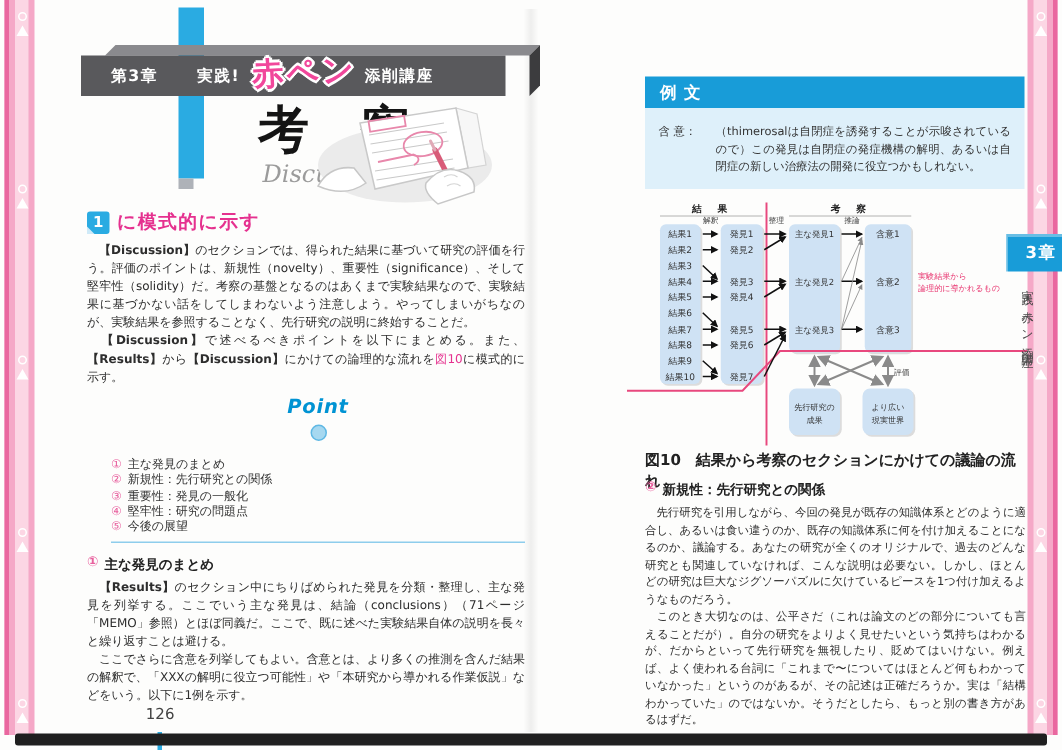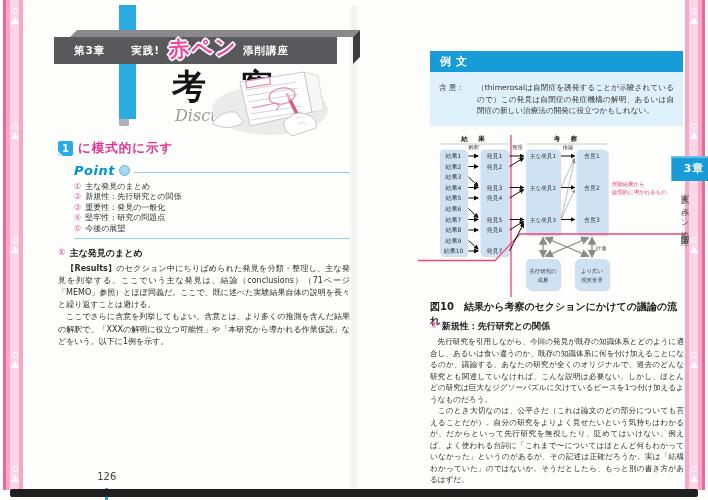--- a/index.html
+++ b/index.html
@@ -54,21 +54,21 @@
             display:flex;align-items:center;justify-content:center;border-radius:2px;position:relative;flex:none;}
   .sec-icon::after{content:"";position:absolute;left:0;bottom:0;width:0;height:0;
             border-bottom:5px solid #cfeaf8;border-right:5px solid transparent;}
   .sec-head-label{color:#e5318f;font-weight:bold;font-size:12.5px;letter-spacing:1px;}
   .para{font-size:8px;line-height:12.1px;color:#2d2d2d;text-align:justify;}
   .seg-b{font-weight:bold;}
   .seg-pink{color:#e5318f;}
   .pnum{color:#e8609e;}
 
   .point-box{margin:6px 0 7px 16px;}
-  .point-head{display:flex;align-items:center;gap:4px;}
+  .point-head{display:flex;align-items:center;gap:4px;flex-direction:column;}
   .point-label{color:#0093d3;font-weight:bold;font-style:italic;font-size:13px;letter-spacing:0.5px;}
   .point-icon{width:9px;height:9px;border-radius:50%;background:#a6d8f0;border:1px solid #5fb8e4;flex:none;}
   .point-line{flex:1;height:1px;background:#8ecdec;margin-top:3px;}
   .point-items{margin-top:4px;}
   .point-item{font-size:8px;line-height:10.4px;color:#333;display:flex;gap:4px;}
   .point-bottom{height:1px;background:#8ecdec;margin-top:4px;}
   .sub-head{font-size:9px;font-weight:bold;color:#222;margin:8px 0 3px;display:flex;gap:4px;}
 
   
   .footer{position:absolute;top:471px;display:flex;align-items:center;gap:6px;}
@@ -201,20 +201,22 @@
     <path d="M84,34 L81,28" stroke="#e0a9b6" stroke-width="2" stroke-linecap="round"></path>
     <path d="M78,56 Q88,44 100,48 Q112,52 110,62 L86,70 Q76,62 78,56Z" fill="#fff" stroke="#c7c7c7" stroke-width="1"></path>
     <path d="M90,52 Q95,49 99,52 M92,58 Q97,55 101,58" stroke="#d4d4d4" stroke-width="0.8" fill="none"></path>
   </svg>
 
   <div class="left-col">
     <div class="sec-head">
       <span class="sec-icon">1</span>
       <span class="sec-head-label">に模式的に示す</span>
     </div>
+    <div class="para"><span>　</span><span class="seg-b">【Discussion】</span><span>のセクションでは、得られた結果に基づいて研究の評価を行う。評価のポイントは、新規性（novelty）、重要性（significance）、そして堅牢性（solidity）だ。考察の基盤となるのはあくまで実験結果なので、実験結果に基づかない話をしてしまわないよう注意しよう。やってしまいがちなのが、実験結果を参照することなく、先行研究の説明に終始することだ。</span></div>
+    <div class="para"><span>　</span><span class="seg-b">【Discussion】</span><span>で述べるべきポイントを以下にまとめる。また、</span><span class="seg-b">【Results】</span><span>から</span><span class="seg-b">【Discussion】</span><span>にかけての論理的な流れを</span><span class="seg-pink">図10</span><span>に模式的に示す。</span></div>
 
     <div class="point-box">
       <div class="point-head">
         <span class="point-label">Point</span>
         <span class="point-icon"></span>
         <span class="point-line"></span>
       </div>
       <div class="point-items">
         <div class="point-item">
             <span class="pnum">①</span>

